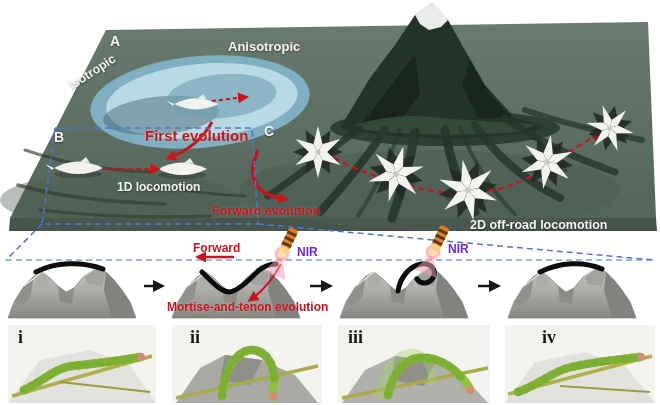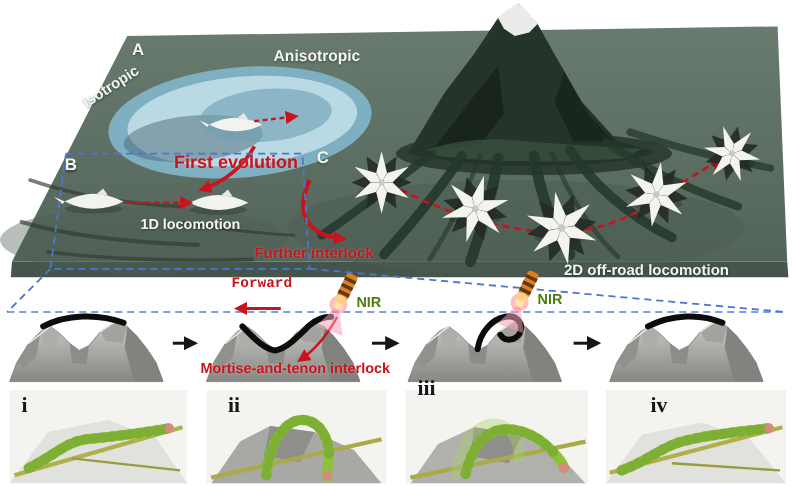--- a/index.html
+++ b/index.html
@@ -2,21 +2,21 @@
 <html><head>
 <meta charset="utf-8">
 <style>
   * { margin:0; padding:0; box-sizing:border-box; }
   html,body { background:#ffffff; font-family:"Liberation Sans", sans-serif; }
   .fig { position:relative; width:660px; height:405px; background:#ffffff; overflow:hidden; }
   .art { position:absolute; left:0; top:0; }
   .lbl { position:absolute; white-space:nowrap; font-weight:bold; line-height:1; }
   .lbl.white { color:#f3f5f2; text-shadow:0 1px 2px rgba(0,0,0,.45); }
   .lbl.red   { color:#c8141c; text-shadow:0 0 2px rgba(255,255,255,.35); }
-  .lbl.black { color:#4d7c0f;text-align:center; }
+  .lbl.black { color:#6d28d9;text-align:center; }
   .roman { position:absolute; font-family:"Liberation Serif", serif; font-weight:700; font-size:18px; color:#161616; line-height:1; }
 </style>
 </head>
 <body>
 
 <div class="fig">
 
   <svg class="art" width="660" height="405" viewBox="0 0 660 405">
     <defs>
       <linearGradient id="gPlat" x1="0" y1="0" x2="0" y2="1">
@@ -245,26 +245,26 @@
     </g>
   </svg>
 
   <div class="lbl white" style="left:110px; top:34px; font-size:14px;">A</div>
   <div class="lbl white" style="left:66px; top:66px; font-size:12.5px; transform:rotate(-33deg);">Isotropic</div>
   <div class="lbl white" style="left:228px; top:40px; font-size:13px;">Anisotropic</div>
   <div class="lbl white" style="left:54px; top:130px; font-size:14px;">B</div>
   <div class="lbl red" style="left:145px; top:128px; font-size:15px;text-align:center;">First evolution</div>
   <div class="lbl white" style="left:264px; top:124px; font-size:14px;">C</div>
   <div class="lbl white" style="left:78px; top:181px; font-size:12px;margin-left:39px;">1D locomotion</div>
-  <div class="lbl red" style="left:212px; top:205px; font-size:12.5px;">Further interlock</div>
+  <div class="lbl red" style="left:212px; top:205px; font-size:12.5px;">Forward evolution</div>
   <div class="lbl white" style="left:470px; top:219px; font-size:12.5px;">2D off-road locomotion</div>
 
-  <div class="lbl red" style="left:193px; top:230px; font-size:12px;font-family:Liberation Mono, monospace;">Forward</div>
+  <div class="lbl red" style="left:193px; top:242px; font-size:12px;">Forward</div>
   <div class="lbl black" style="left:297px; top:246px; font-size:12px;">NIR</div>
   <div class="lbl black" style="left:448px; top:243px; font-size:12px;">NIR</div>
-  <div class="lbl red" style="left:167px; top:301px; font-size:12px;">Mortise-and-tenon interlock</div>
+  <div class="lbl red" style="left:167px; top:301px; font-size:12px;">Mortise-and-tenon evolution</div>
 
   <div class="roman" style="left:18px; top:328px;">i</div>
   <div class="roman" style="left:190px; top:328px;">ii</div>
-  <div class="roman" style="left:348px; top:314px;">iii</div>
+  <div class="roman" style="left:348px; top:328px;">iii</div>
   <div class="roman" style="left:542px; top:328px;">iv</div>
 
 </div>
 
 </body></html>

